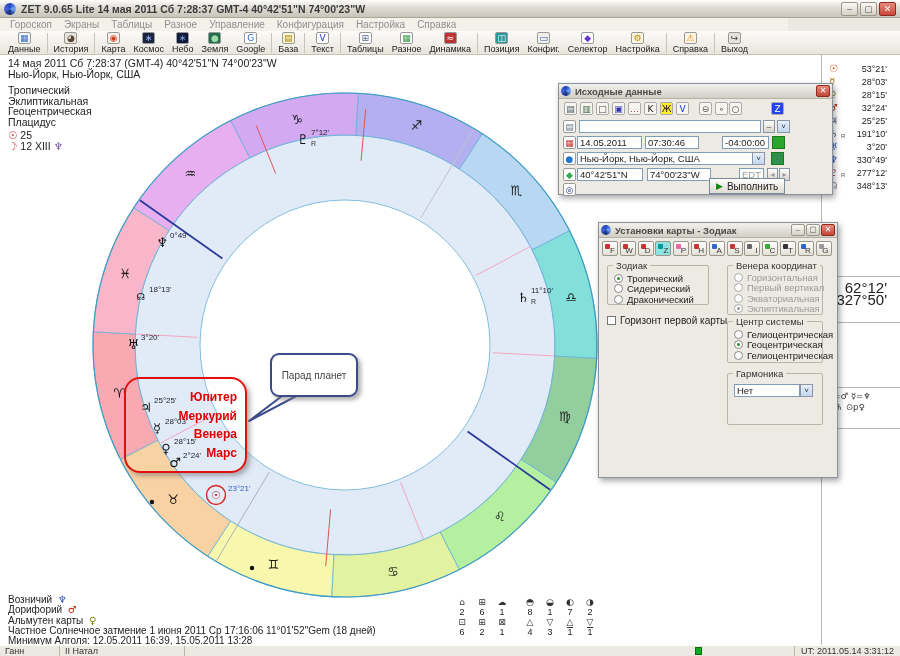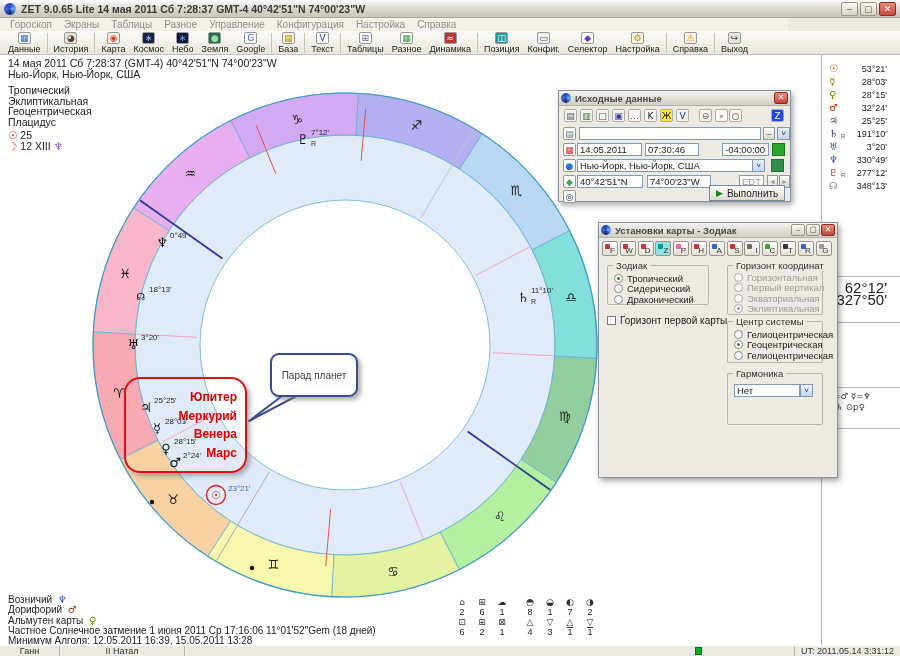--- a/index.html
+++ b/index.html
@@ -113,21 +113,21 @@
   .srow { display:flex; }
   .scell { width:20px; text-align:center; }
   .scell.gap { margin-left:8px; }
   .sg { font-size:9px; height:10px; line-height:10px; color:#333; font-family:"DejaVu Sans",sans-serif; }
   .sv { font-size:9px; height:10px; line-height:10px; color:#222; }
   .sg.bar span { border-bottom:1px solid #333; }
 
   
   .statusbar { position:absolute; left:0; top:645px; width:900px; height:11px; background:#ece9e2;
     border-top:1px solid #fff; display:flex; font-size:9px; color:#333; z-index:6; }
-  .scellb { border-right:1px solid #b9b6ac; padding:0 5px; line-height:10px; white-space:nowrap;text-align:center; }
+  .scellb { border-right:1px solid #b9b6ac; padding:0 5px; line-height:10px; white-space:nowrap; }
   .sfill { flex:1; border-right:1px solid #b9b6ac; position:relative; }
   .sind { position:absolute; left:510px; top:1px; width:7px; height:8px; background:#11aa22; border:1px solid #116611; }
   .sut { padding:0 6px; line-height:10px; margin-left:auto; }
 </style>
 </head>
 <body>
 
 <div class="titlebar">
   <span class="zlogo"></span>
   <span class="tb-title">ZET 9.0.65 Lite   14 мая 2011  Сб   7:28:37 GMT-4 40°42'51"N  74°00'23"W</span>
@@ -377,21 +377,21 @@
     <div class="hr" style="top:221px"></div>
     <div class="rp-val" style="top:224px">62°12'</div>
     <div class="rp-val" style="top:236px">327°50'</div>
     <div class="hr" style="top:267px"></div>
     <div class="hr" style="top:332px"></div>
     <div class="rp-asp" style="top:336px">♀=♂ ☿=♆</div>
     <div class="rp-asp" style="top:347px">☿t♄ ⊙p♀</div>
     <div class="hr" style="top:373px"></div>
   </div>
 
-  <div class="dlg" style="left:558px; top:35px; width:233px; height:112px">
+  <div class="dlg" style="left:558px; top:28px; width:275px; height:112px">
     <div class="dlg-title">
       <span class="zlogo"></span>
       <span class="dt">Исходные данные</span>
       <span class="dbtns">
           <span class="dbtn close">✕</span>
         </span>
     </div>
     <div id="src-icons" style="position:absolute; left:0; top:18px; width:233px; height:13px">
         <div class="mi" style="left: 5px; color: rgb(68, 85, 102);">▤</div>
         <div class="mi" style="left: 21px; color: rgb(68, 102, 68);">▥</div>
@@ -513,21 +513,21 @@
             <span class="rdot"></span>
             <span>Драконический</span>
           </div>
         </div>
     </div>
     <div style="position:absolute; left:8px; top:92px; display:flex; gap:4px; align-items:center">
       <span class="cbox"></span>
       <span style="font-size:10px; color:#222">Горизонт первой карты</span>
     </div>
     <div class="grp" style="left:128px; top:42px; width:96px; height:50px">
-      <span class="glab">Горизонт координат</span>
+      <span class="glab">Венера координат</span>
       <div id="rg-coord" style="padding:6px 0 0 6px">
           <div class="rad dis">
             <span class="rdot"></span>
             <span>Горизонтальная</span>
           </div>
           <div class="rad dis">
             <span class="rdot"></span>
             <span>Первый вертикал</span>
           </div>
           <div class="rad dis">

